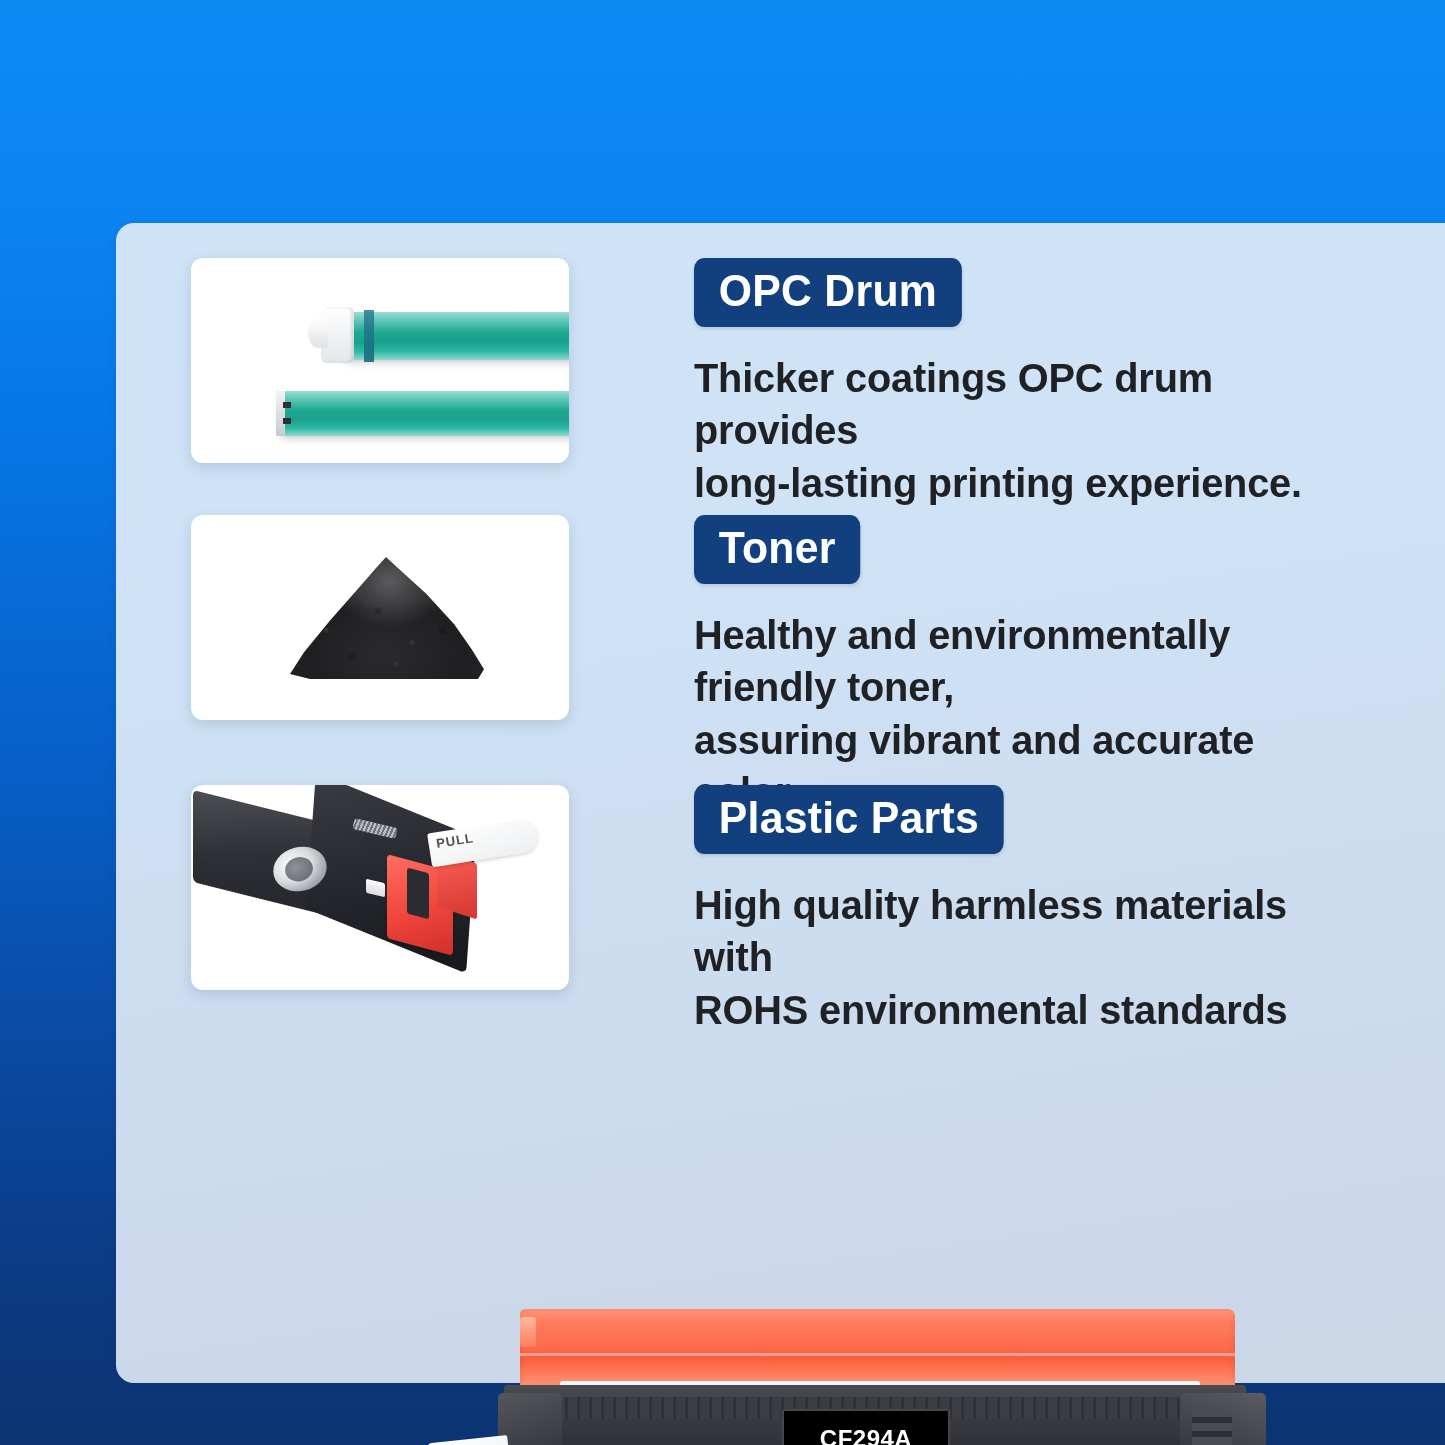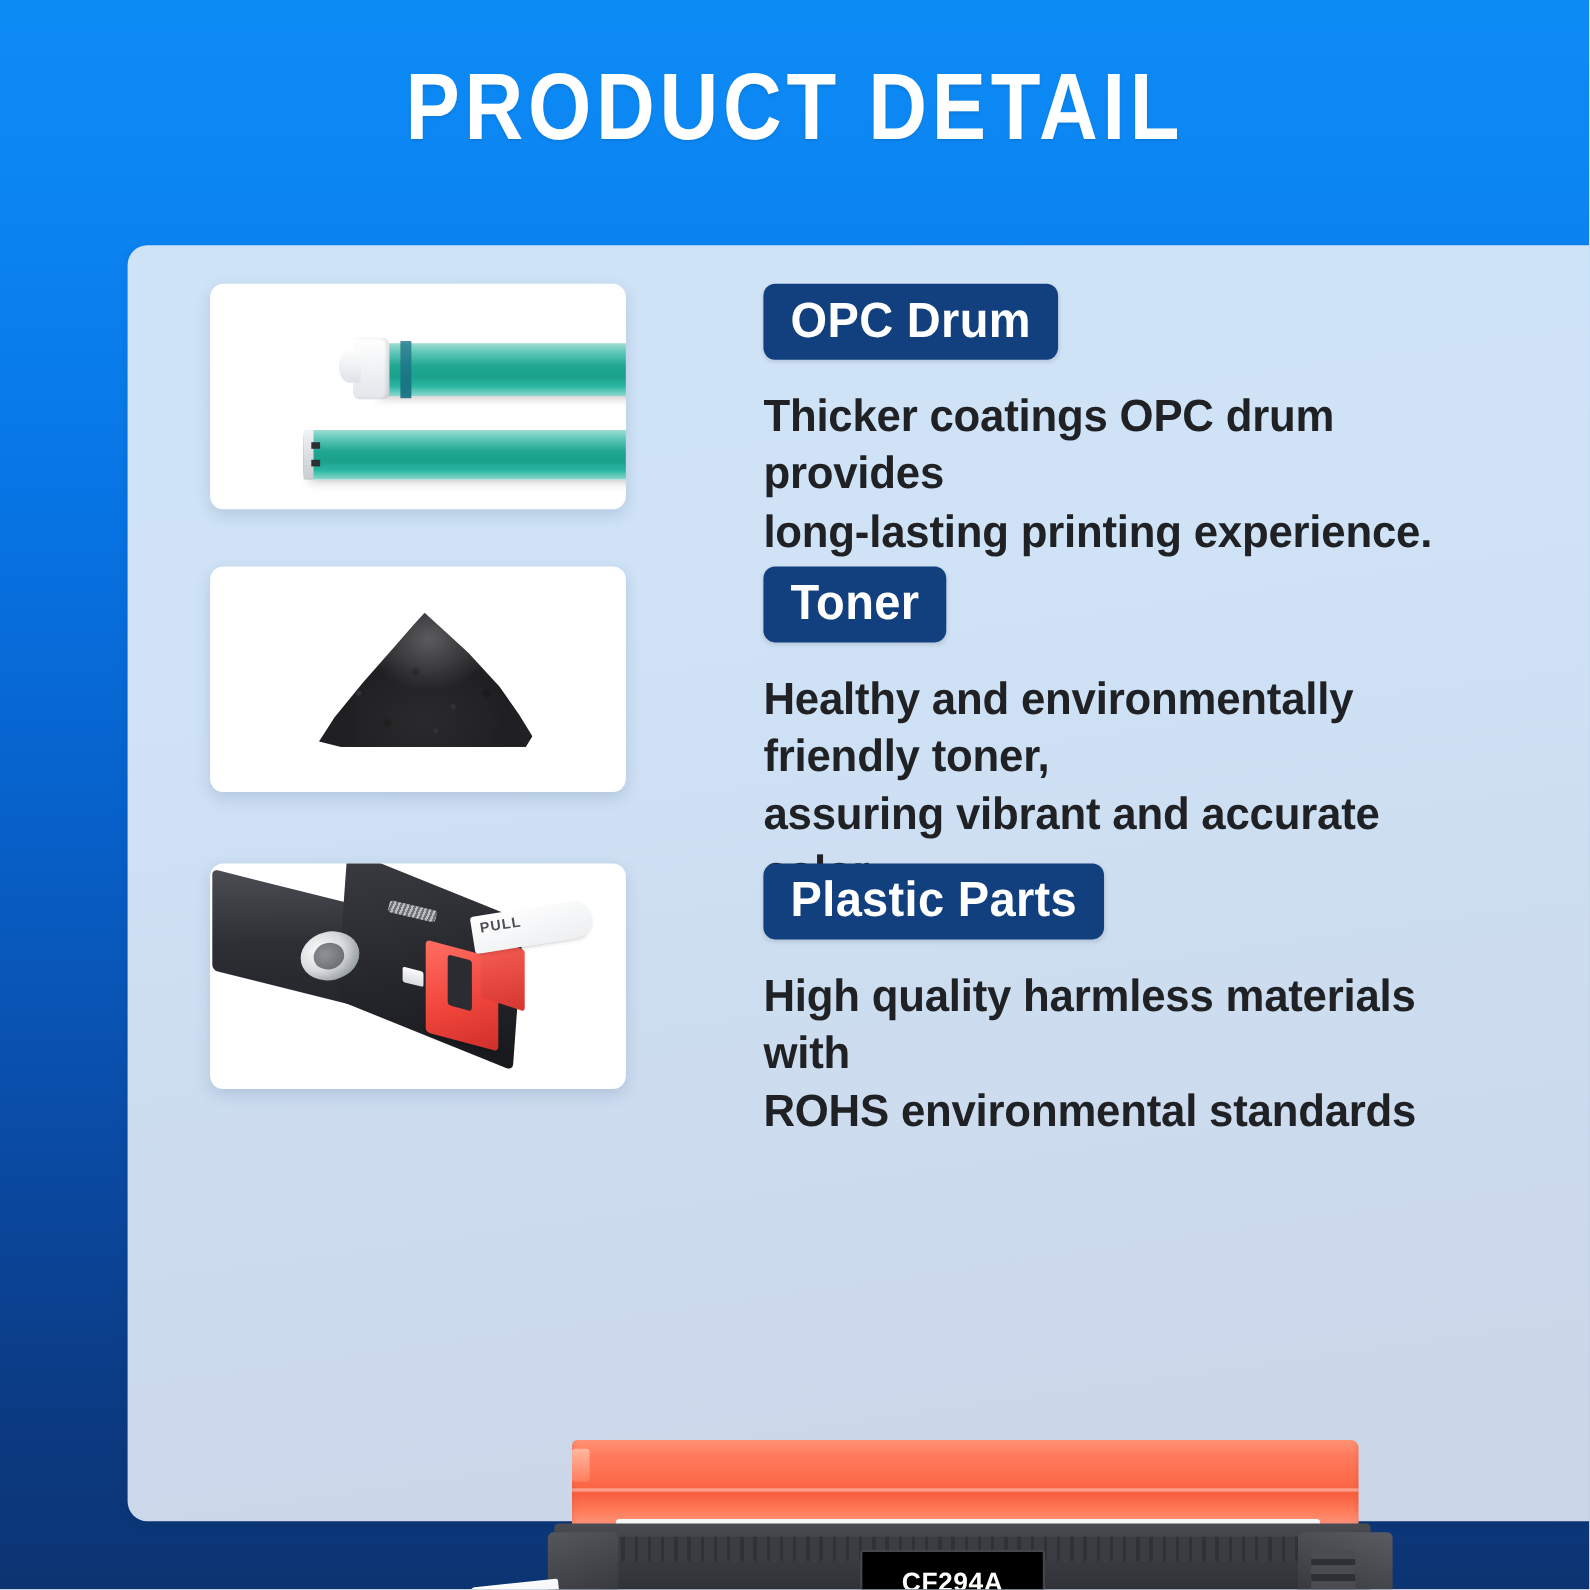--- a/index.html
+++ b/index.html
@@ -408,23 +408,20 @@
     border-radius: 4px 2px 14px 4px;
     transform: rotate(-6deg);
     box-shadow: 0 3px 6px -3px rgba(0,0,0,.25);
   }
 </style>
 </head>
 <body>
 
 <div class="poster">
 
-  <div class="title-wrap">
-    <div class="title">PRODUCT DETAIL</div>
-  </div>
 
   <div class="panel">
 
     <div class="feature feature-1">
 
       <div class="thumb">
         <div class="drum drum-top"></div>
         <div class="drum-top-ring"></div>
         <div class="drum-gear"></div>
         <div class="drum drum-bot"></div>

